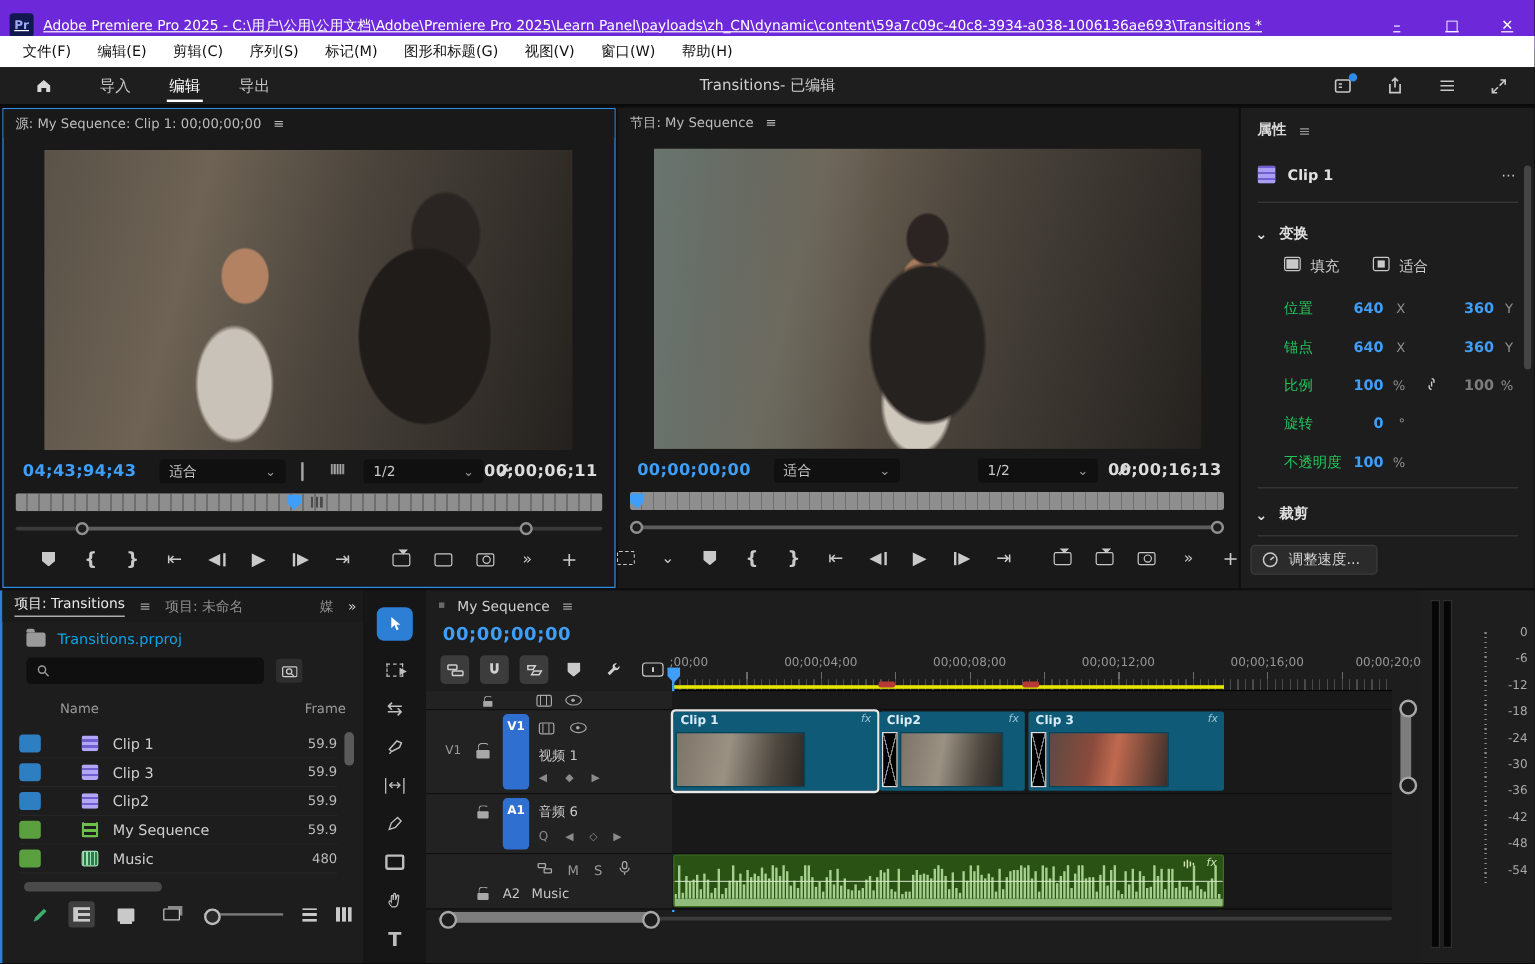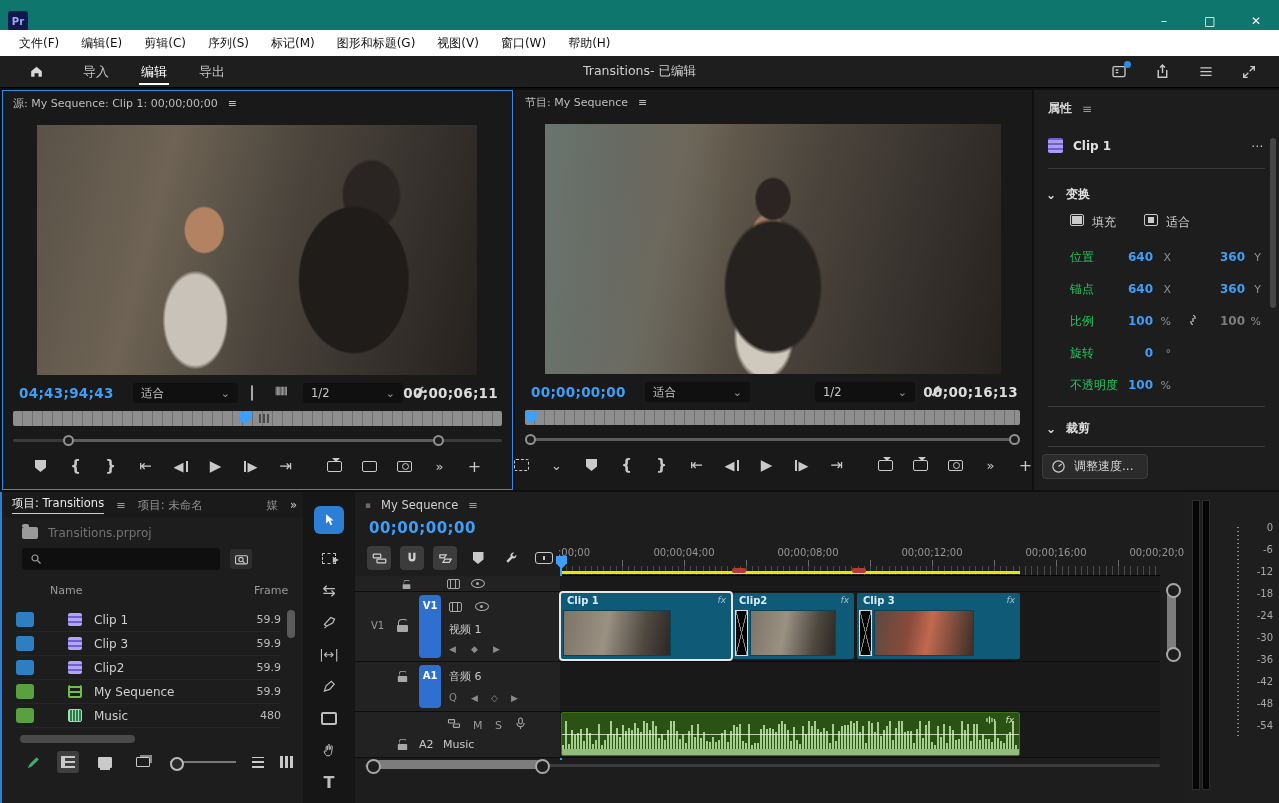--- a/index.html
+++ b/index.html
@@ -1,21 +1,21 @@
 <!DOCTYPE html>
 <html><head>
 <meta charset="utf-8">
 <style>
   *{margin:0;padding:0;box-sizing:border-box;font-family:"DejaVu Sans","Liberation Sans",sans-serif;}
   html,body{background:#0a0a0a;}
   #app{position:relative;width:1279px;height:803px;background:#0f0f0f;overflow:hidden;color:#c7c7c7;font-size:12px;}
   .abs{position:absolute;}
   svg{display:block;}
   
-  .titlebar{left:0;top:0;width:1279px;height:42px;background:#0f766e;display:flex;align-items:center;color:#fff;}
+  .titlebar{left:0;top:0;width:1279px;height:42px;background:#6d28d9;display:flex;align-items:center;color:#fff;text-decoration:underline;}
   .pr-logo{width:20px;height:20px;margin:0 8px 0 8px;background:#10194f;border-radius:3px;color:#9da9f2;font-size:10px;font-weight:bold;display:flex;align-items:center;justify-content:center;}
   .title-text{font-size:11.5px;color:#fff;white-space:nowrap;overflow:hidden;max-width:1050px;}
   .win-btns{margin-left:auto;display:flex;height:30px;}
   .win-btn{width:46px;height:30px;display:flex;align-items:center;justify-content:center;color:#fff;font-size:12px;}
   
   .menubar{left:0;top:30px;width:1279px;height:26px;background:#ffffff;display:flex;align-items:center;padding-left:8px;}
   .menu-item{color:#111;font-size:12px;padding:0 11px;height:26px;display:flex;align-items:center;}
   
   .wsbar{left:0;top:56px;width:1279px;height:32px;background:#1e1e1e;border-bottom:1px solid #000;display:flex;align-items:center;}
   .ws-home{margin:0 22px 0 28px;color:#d8d8d8;}
@@ -87,21 +87,21 @@
   .v2col{position:absolute;right:26px;text-align:right;width:40px;}
   .u2col{position:absolute;right:10px;}
   .linkcol{position:absolute;right:72px;top:3px;color:#c9c9c9;}
   .speedbtn{position:absolute;left:8px;top:364px;height:25px;background:#2b2b2b;border:1px solid #3d3d3d;border-radius:4px;display:flex;align-items:center;gap:8px;padding:0 14px 0 8px;color:#d6d6d6;font-size:12px;}
   .props-scroll{position:absolute;right:3px;top:48px;width:6px;height:170px;background:#454545;border-radius:3px;}
   
   .project{left:0;top:492px;width:303px;height:311px;background:#1d1d1d;border-left:2px solid #2d7fd6;}
   .ptabs{position:absolute;left:0;top:0;right:0;height:26px;background:#1a1a1a;display:flex;align-items:center;padding-left:10px;gap:12px;font-size:11.5px;}
   .ptab-active{color:#e8e8e8;border-bottom:1px solid #d0d0d0;padding-bottom:2px;}
   .ptab{color:#8f8f8f;}
-  .prproj-row{position:absolute;left:20px;top:34px;display:flex;align-items:center;gap:10px;color:#737373;font-size:12px;}
+  .prproj-row{position:absolute;left:20px;top:34px;display:flex;align-items:center;gap:10px;color:#0ea5e9;font-size:12px;}
   .folder-ico{width:16px;height:12px;background:#9a9a9a;border-radius:2px;position:relative;}
   .folder-ico::before{content:"";position:absolute;left:0;top:-3px;width:7px;height:3px;background:#9a9a9a;border-radius:2px 2px 0 0;}
   .searchbox{position:absolute;left:20px;top:56px;width:198px;height:22px;background:#0f0f0f;border-radius:4px;display:flex;align-items:center;padding:0 8px;gap:6px;}
   .searchbox input{background:transparent;border:none;outline:none;color:#ddd;width:150px;font-size:12px;}
   .findbtn{position:absolute;left:228px;top:57px;width:22px;height:20px;background:#2e2e2e;border-radius:3px;display:flex;align-items:center;justify-content:center;}
   .pcols{position:absolute;left:0;top:92px;right:0;height:18px;color:#9a9a9a;font-size:11px;}
   .pitem{position:absolute;left:14px;right:22px;height:24px;display:flex;align-items:center;border-bottom:1px solid #262626;}
   .chip{width:18px;height:15px;border-radius:3px;margin-right:34px;}
   .chip.blue{background:#2e7fc2;}
   .chip.green{background:#5aa03e;}
@@ -186,20 +186,21 @@
   .eyeico{width:14px;height:9px;border:1.5px solid #a8a8a8;border-radius:50%;position:relative;}
   .eyeico::after{content:"";position:absolute;left:4px;top:1.5px;width:3px;height:3px;background:#a8a8a8;border-radius:50%;}
 </style>
 </head>
 <body>
 
 <div id="app">
 
   <div class="abs titlebar">
     <div class="pr-logo">Pr</div>
+    <div class="title-text">Adobe Premiere Pro 2025 - C:\用户\公用\公用文档\Adobe\Premiere Pro 2025\Learn Panel\payloads\zh_CN\dynamic\content\59a7c09c-40c8-3934-a038-1006136ae693\Transitions *</div>
     <div class="win-btns">
       <div class="win-btn">–</div>
       <div class="win-btn">□</div>
       <div class="win-btn">✕</div>
     </div>
   </div>
 
   <div class="abs menubar">
     <div class="menu-item">文件(F)</div>
     <div class="menu-item">编辑(E)</div>

